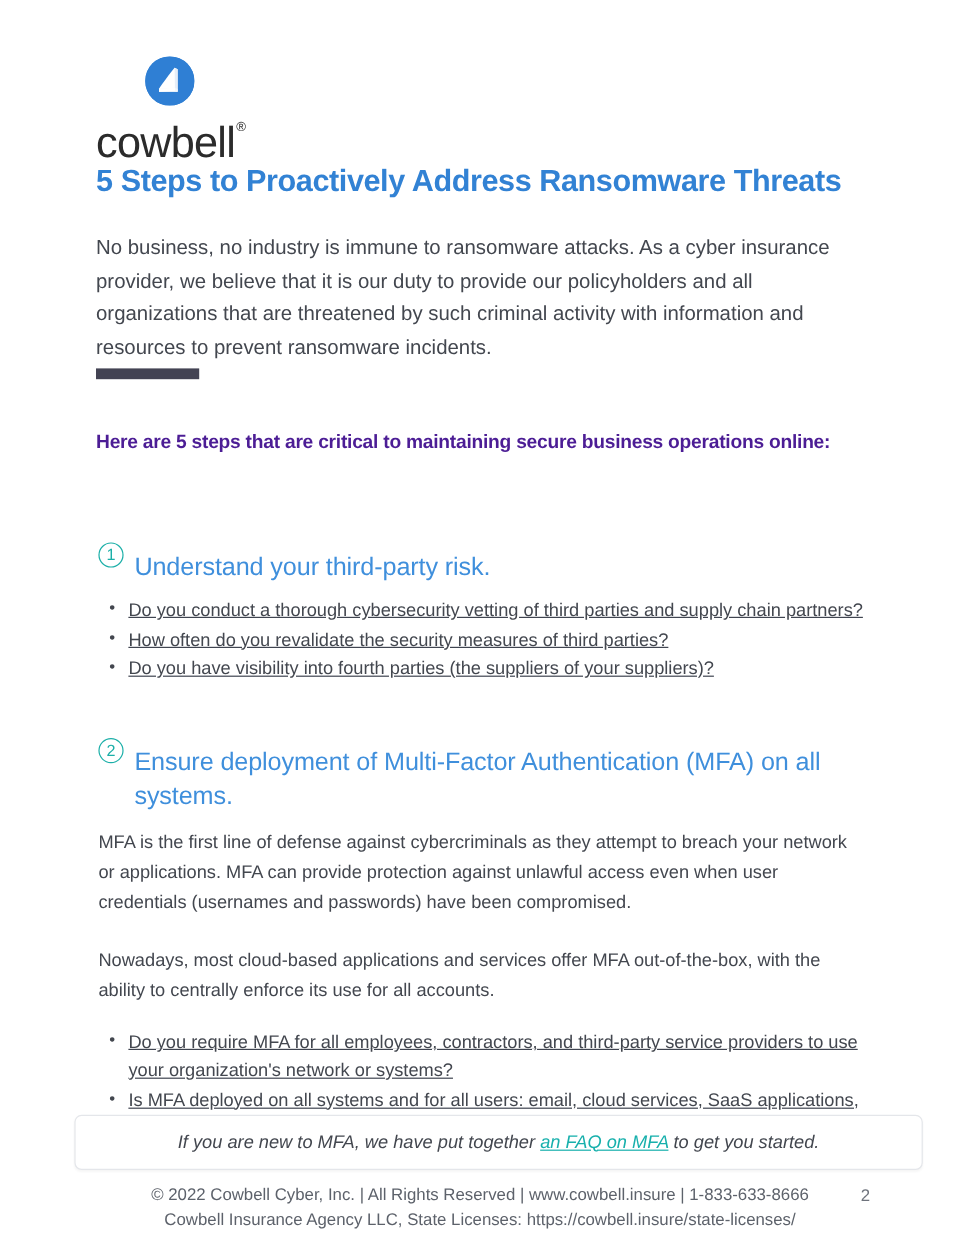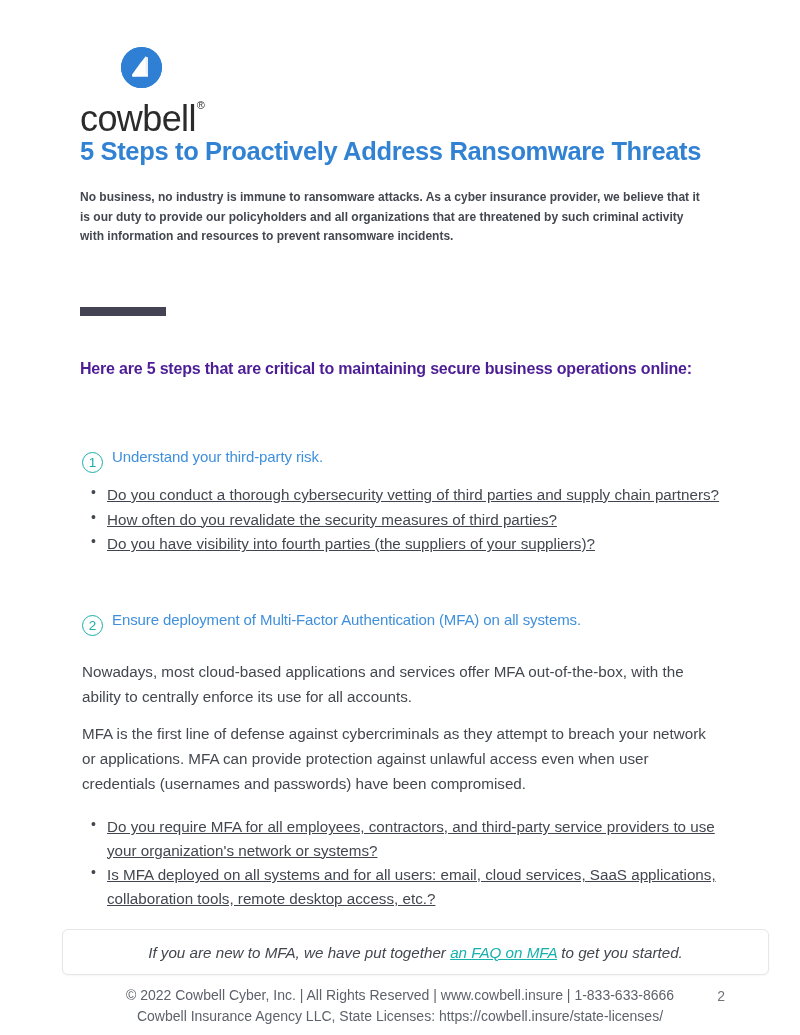--- a/index.html
+++ b/index.html
@@ -70,24 +70,23 @@
     letter-spacing: -0.35px;
     color: #3282d4;
     line-height: 1.2;
   }
 
   .intro {
     position: absolute;
     left: 80px;
     top: 176px;
     width: 628px;
-    font-size: 12px;
+    font-size: 17px;
     line-height: 1.63;
     color: #43474f;
-    font-weight: bold;
   }
 
   .rule {
     position: absolute;
     left: 80px;
     top: 307px;
     width: 86px;
     height: 9px;
     background: #434353;
   }
@@ -122,24 +121,25 @@
     border: 1.4px solid #1bafa8;
     border-radius: 50%;
     color: #1bafa8;
     font-size: 13.5px;
     line-height: 19px;
     text-align: center;
     margin-top: 5px;
     box-sizing: border-box;
   }
   .step-title {
-    font-size: 15px;
+    font-size: 21px;
     line-height: 1.34;
     color: #3f8fdc;
     letter-spacing: -0.1px;
+    margin-top: 12px;
   }
 
   .bullets {
     margin: 0;
     padding: 0;
     list-style: none;
     text-decoration: underline;
   }
   .bullets li {
     position: relative;
@@ -248,22 +248,22 @@
       <li>How often do you revalidate the security measures of third parties?</li>
       <li>Do you have visibility into fourth parties (the suppliers of your suppliers)?</li>
     </ul>
   </div>
 
   <div class="step" style="top:610px;">
     <div class="step-head">
       <span class="step-num">2</span>
       <span class="step-title" style="max-width:600px;">Ensure deployment of Multi-Factor Authentication (MFA) on all systems.</span>
     </div>
+    <p class="body-para" style="margin:13px 0 0 0; width:634px;">MFA is the first line of defense against cybercriminals as they attempt to breach your network or applications. MFA can provide protection against unlawful access even when user credentials (usernames and passwords) have been compromised.</p>
     <p class="body-para" style="margin:24px 0 0 0; width:640px;">Nowadays, most cloud-based applications and services offer MFA out-of-the-box, with the ability to centrally enforce its use for all accounts.</p>
-    <p class="body-para" style="margin:13px 0 0 0; width:634px;">MFA is the first line of defense against cybercriminals as they attempt to breach your network or applications. MFA can provide protection against unlawful access even when user credentials (usernames and passwords) have been compromised.</p>
     <ul class="bullets" style="margin-top:19px;">
       <li>Do you require MFA for all employees, contractors, and third-party service providers to use your organization's network or systems?</li>
       <li>Is MFA deployed on all systems and for all users: email, cloud services, SaaS applications, collaboration tools, remote desktop access, etc.?</li>
     </ul>
   </div>
 
   <div class="callout">
     <div class="callout-text"><span>If you are new to MFA, we have put together </span><a class="callout-link" href="#">an FAQ on MFA</a><span> to get you started.</span></div>
   </div>
 

